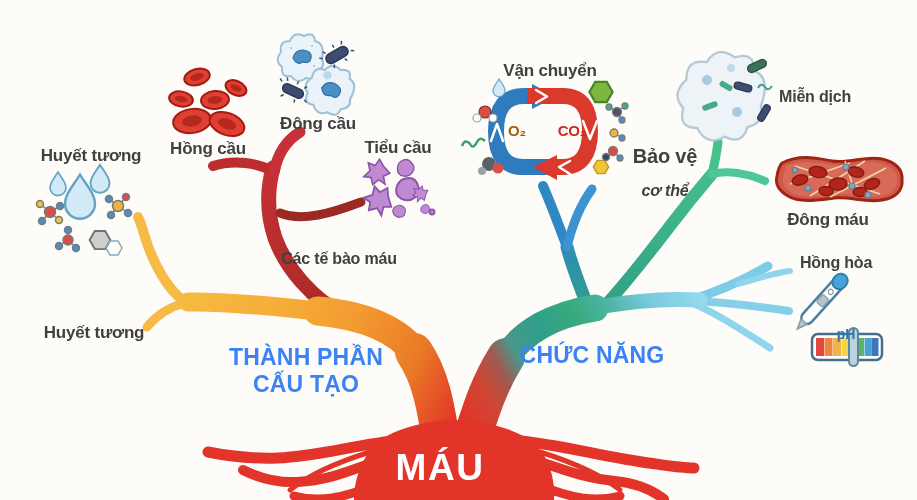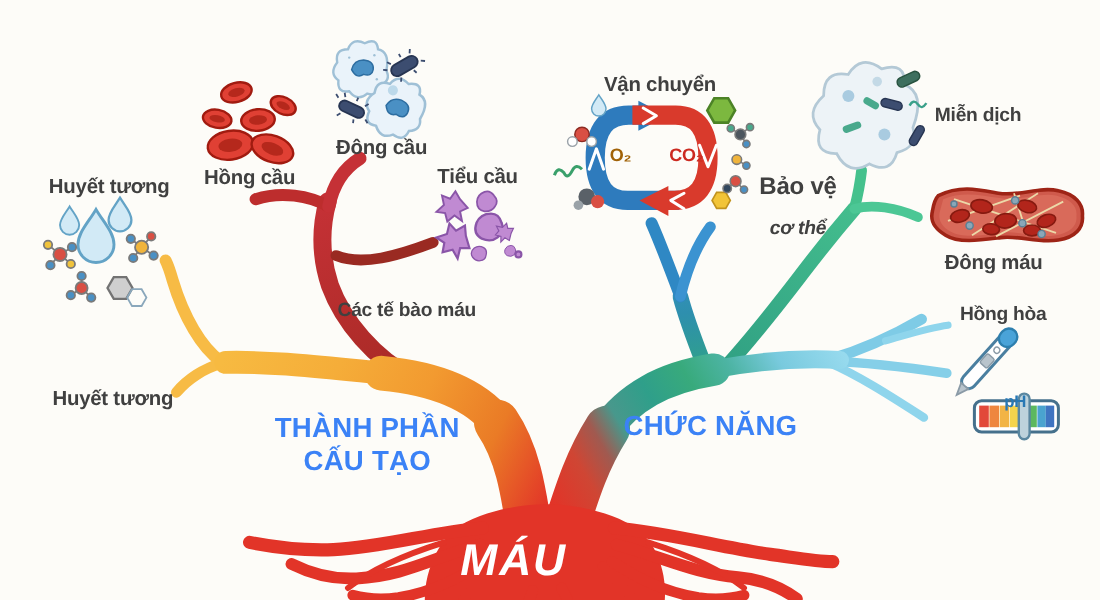--- a/index.html
+++ b/index.html
@@ -346,15 +346,15 @@
 <div class="lbl h1" style="left:592px;top:355px;">CHỨC NĂNG</div>
 <div class="lbl" style="left:550px;top:70px;font-size:17px;">Vận chuyển</div>
 <div class="lbl blue" style="left:517px;top:130px;font-size:15px;">O₂</div>
 <div class="lbl red" style="left:572px;top:130px;font-size:15px;">CO₂</div>
 <div class="lbl" style="left:815px;top:97px;font-size:16px;">Miễn dịch</div>
 <div class="lbl" style="left:665px;top:156px;font-size:20px;">Bảo vệ</div>
 <div class="lbl" style="left:665px;top:191px;font-size:16px;font-style:italic;">cơ thể</div>
 <div class="lbl" style="left:828px;top:219px;font-size:17px;">Đông máu</div>
 <div class="lbl" style="left:836px;top:263px;font-size:16px;">Hồng hòa</div>
 <div class="lbl ph" style="left:846px;top:334px;">pH</div>
-<div class="lbl root-lbl" style="left:428px;top:467px;font-style:italic;">MÁU</div>
+<div class="lbl root-lbl" style="left:440px;top:467px;">MÁU</div>
 
 </div>
 
 </body></html>

